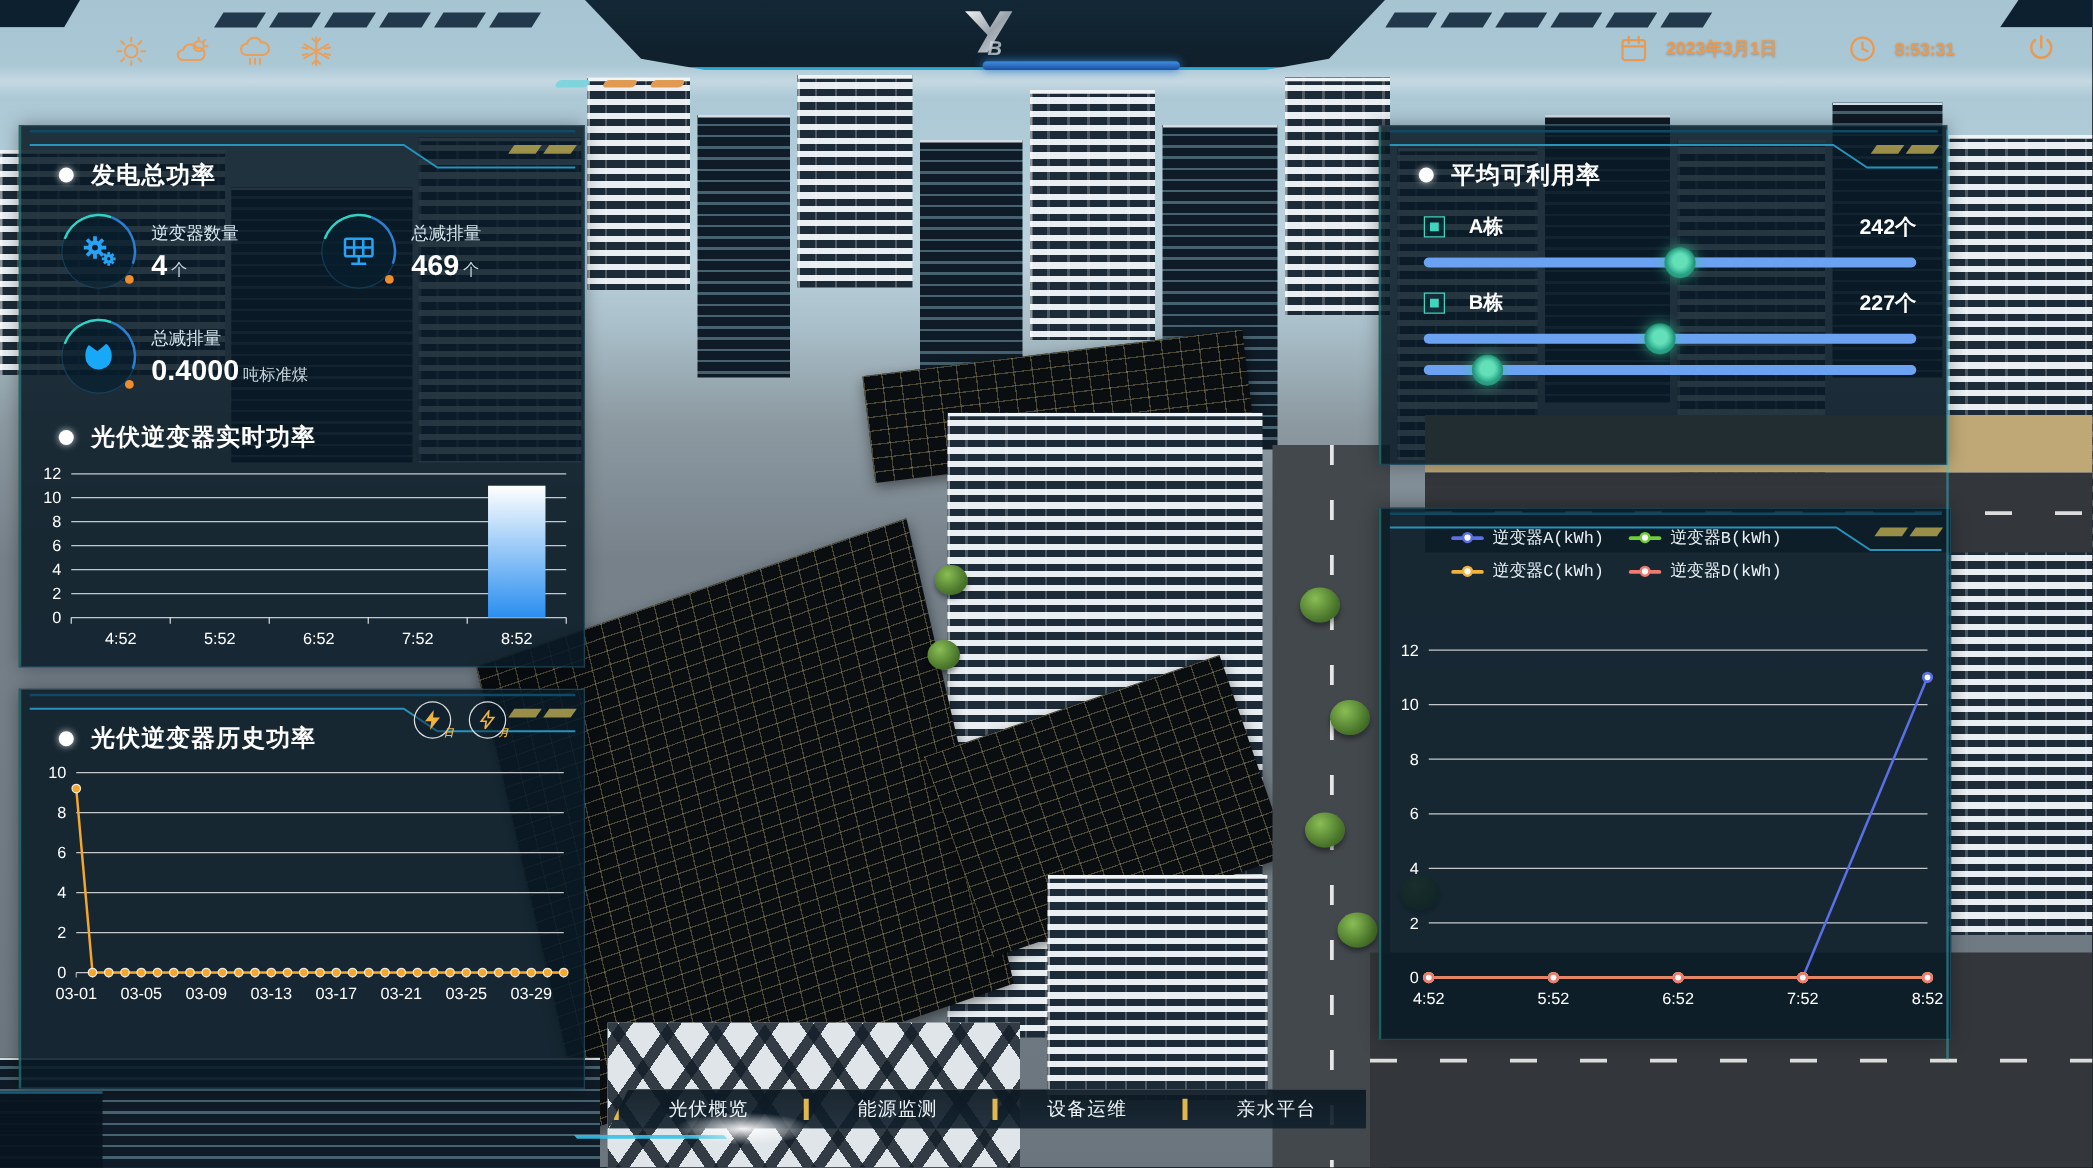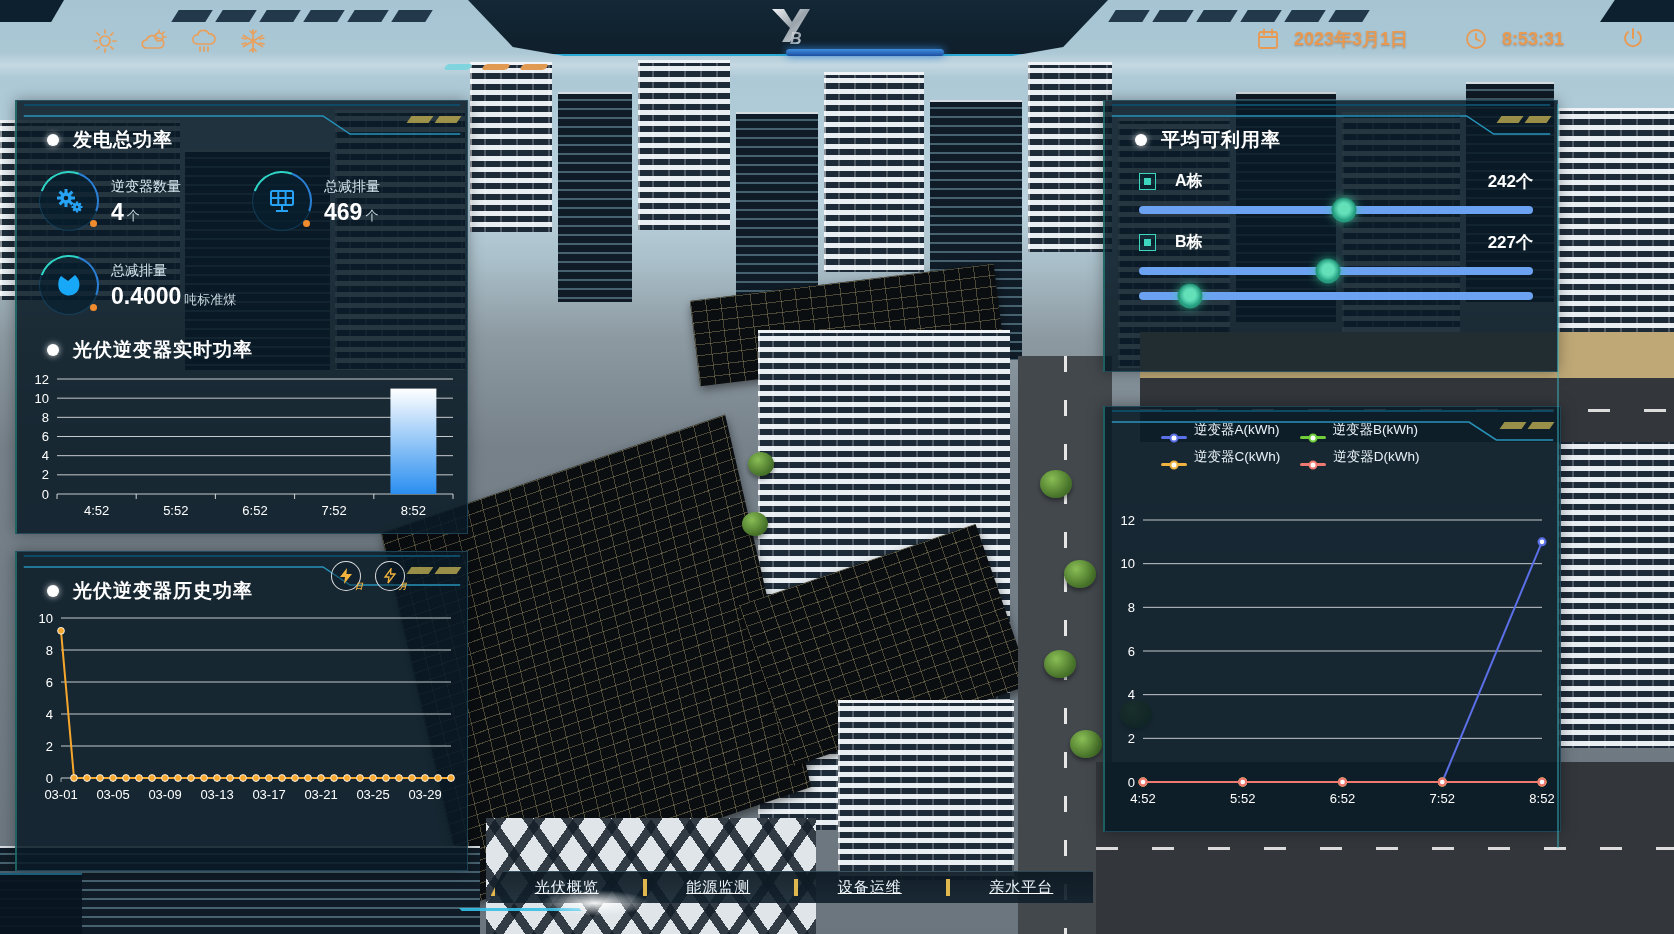--- a/index.html
+++ b/index.html
@@ -37,36 +37,36 @@
   .title-glow{position:absolute;left:786px;top:49px;width:158px;height:7px;z-index:31;border-radius:4px;
     background:linear-gradient(180deg,#3f8fe0,#1c4fa0);box-shadow:0 0 8px #2f7fd0;}
   .dashrow{position:absolute;top:10px;height:12px;display:flex;gap:10px;z-index:29;}
   .dashrow i{width:34px;height:12px;background:#14293c;transform:skewX(-32deg);opacity:.9;}
   .cornerblk{position:absolute;background:#0d2030;z-index:29;}
   .orange-dashes{position:absolute;left:445px;top:64px;display:flex;gap:12px;z-index:29;}
   .orange-dashes i{width:26px;height:6px;border-radius:3px;transform:skewX(-30deg);}
   .weather{position:absolute;left:92px;top:28px;display:flex;gap:22px;z-index:30;}
   .weather span{display:inline-flex;}
   .datetime{position:absolute;right:28px;top:26px;display:flex;align-items:center;gap:14px;z-index:30;
-    color:#e89a52;font-weight:bold;font-size:18px;text-shadow:0 1px 2px rgba(90,50,10,.35);}
+    color:#e89a52;font-weight:bold;font-size:14px;text-shadow:0 1px 2px rgba(90,50,10,.35);}
   .datetime .gap{width:28px;}
 
   
   .panel{position:absolute;background:rgba(9,26,38,.87);z-index:20;
     border:1px solid rgba(60,140,170,.35);border-left:2px solid rgba(42,150,140,.55);
     box-shadow:0 0 14px rgba(0,0,0,.35);}
   .pdeco{position:absolute;left:0;top:0;width:100%;height:40px;pointer-events:none;}
   .p-dashes{position:absolute;top:15px;right:8px;display:flex;gap:6px;}
   .p-dashes i{width:22px;height:7px;background:#b3a34e;transform:skewX(-35deg);opacity:.85;}
   .p-title,.p-subtitle{display:flex;align-items:center;gap:14px;margin:26px 0 0 30px;}
   .p-title b,.p-subtitle b{font-size:19px;font-weight:bold;letter-spacing:1px;color:#fff;}
   .bullet{width:12px;height:12px;border-radius:50%;background:#fff;box-shadow:0 0 6px rgba(255,255,255,.8);}
 
   
-  .stats{display:grid;grid-template-columns:1fr 1fr;row-gap:24px;column-gap:6px;padding:18px 8px 0 22px;}
+  .stats{display:grid;grid-template-columns:1fr 1fr;row-gap:24px;column-gap:6px;padding:18px 8px 0 32px;}
   .stat{display:flex;align-items:center;gap:12px;}
   .ring{position:relative;width:58px;height:58px;border-radius:50%;flex:none;
     background:rgba(8,30,46,.65);border:1px solid rgba(40,130,190,.30);
     display:flex;align-items:center;justify-content:center;}
   .ring::before{content:'';position:absolute;inset:-1px;border-radius:50%;border:2px solid transparent;
     border-top-color:#2fd3c3;border-right-color:#2a7fd4;transform:rotate(-25deg);}
   .ring::after{content:'';position:absolute;right:1px;bottom:3px;width:7px;height:7px;border-radius:50%;background:#f08c2e;}
   .stat-text{display:flex;flex-direction:column;gap:5px;}
   .stat-label{font-size:14px;color:#d6e6ef;}
   .stat-line b{font-size:23px;font-weight:bold;color:#fff;line-height:1;}
@@ -86,32 +86,32 @@
   .sq i{width:7px;height:7px;background:#3fd6c0;display:block;}
   .shead b{font-size:16px;color:#fff;}
   .sval{font-size:17px;font-weight:bold;color:#fff;}
   .track{position:relative;height:8px;border-radius:4px;margin-top:13px;cursor:pointer;}
   .thumb{position:absolute;top:50%;width:25px;height:25px;border-radius:50%;transform:translate(-50%,-50%);cursor:grab;
     background:radial-gradient(circle at 50% 45%,#63e0b8 0 30%,#2ba98c 60%,#4ed3a8 100%);
     box-shadow:0 0 10px rgba(62,201,160,.75),inset 0 0 4px rgba(0,60,40,.5);}
 
   
   .legend{display:flex;flex-wrap:wrap;column-gap:20px;row-gap:9px;padding:14px 14px 0 56px;}
-  .litem{display:flex;align-items:flex-end;gap:7px;}
+  .litem{display:flex;align-items:center;gap:7px;font-family:Liberation Mono, monospace;}
   .lmark{position:relative;width:26px;height:3px;border-radius:2px;}
   .lmark i{position:absolute;left:50%;top:50%;transform:translate(-50%,-50%);width:9px;height:9px;border-radius:50%;
     background:#fdfdfd;border:2.5px solid currentColor;box-sizing:border-box;}
   .litem span{font-size:13.5px;color:#eaf2f8;}
 
   
   .nav{position:absolute;left:487px;top:871px;width:606px;height:31px;z-index:30;
     background:linear-gradient(180deg,rgba(12,24,34,.93),rgba(16,32,44,.9));
     clip-path:polygon(16px 0,100% 0,100% 100%,0 100%);
     display:grid;grid-template-columns:repeat(4,1fr);align-items:center;
-    border-top:1px solid rgba(120,180,200,.25);text-decoration:underline;}
+    border-top:1px solid rgba(120,180,200,.25);}
   .nav-item{display:flex;align-items:center;height:100%;cursor:pointer;}
   .nav-item .ybar{width:4px;height:17px;background:#e0b84e;margin-left:4px;flex:none;}
   .nav-item span{flex:1;text-align:center;font-size:15px;color:#eef6fb;letter-spacing:1px;}
   .nav-swoosh{position:absolute;left:455px;top:896px;width:120px;height:12px;z-index:31;
     border-bottom:3px solid #35c0e8;transform:skewX(42deg);opacity:.9;}
   .flare{position:absolute;left:540px;top:890px;width:110px;height:26px;z-index:32;pointer-events:none;
     background:radial-gradient(ellipse,rgba(255,255,255,.95),rgba(255,255,255,0) 70%);}
   .corner-bl{position:absolute;left:0;top:873px;width:82px;height:61px;background:rgba(8,20,30,.92);
     border-top:2px solid #1b5c7a;z-index:25;}
   .edge-line{position:absolute;left:1557px;top:104px;width:2px;height:744px;background:rgba(60,190,205,.45);z-index:21;}

